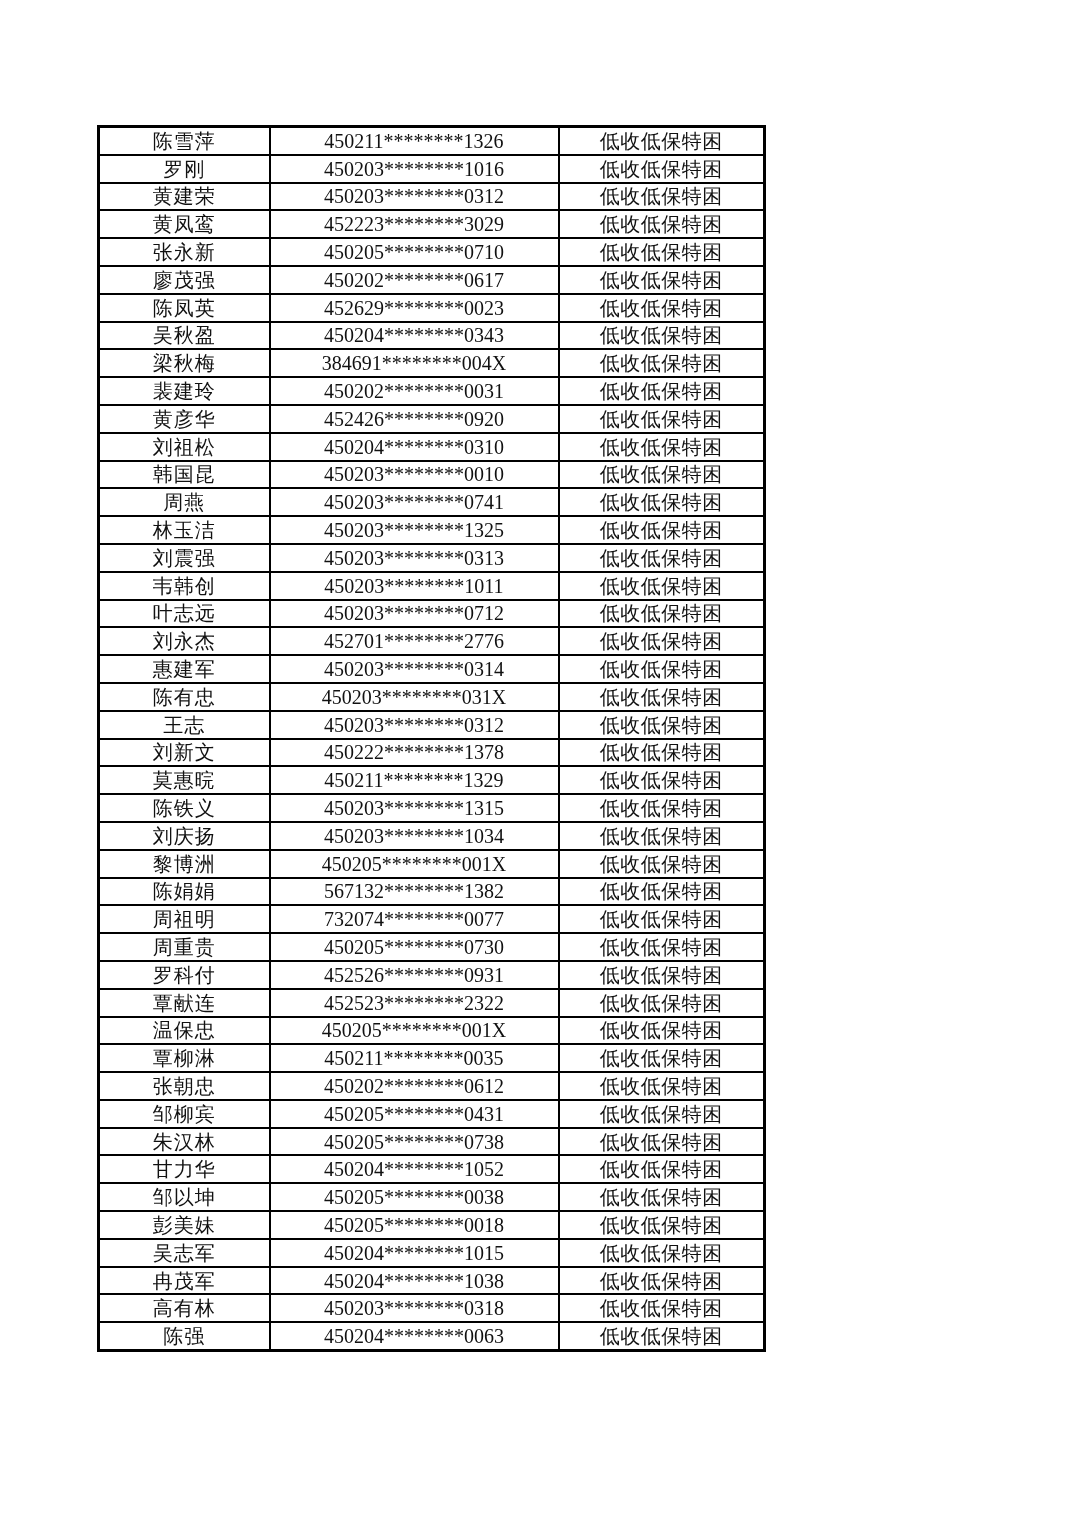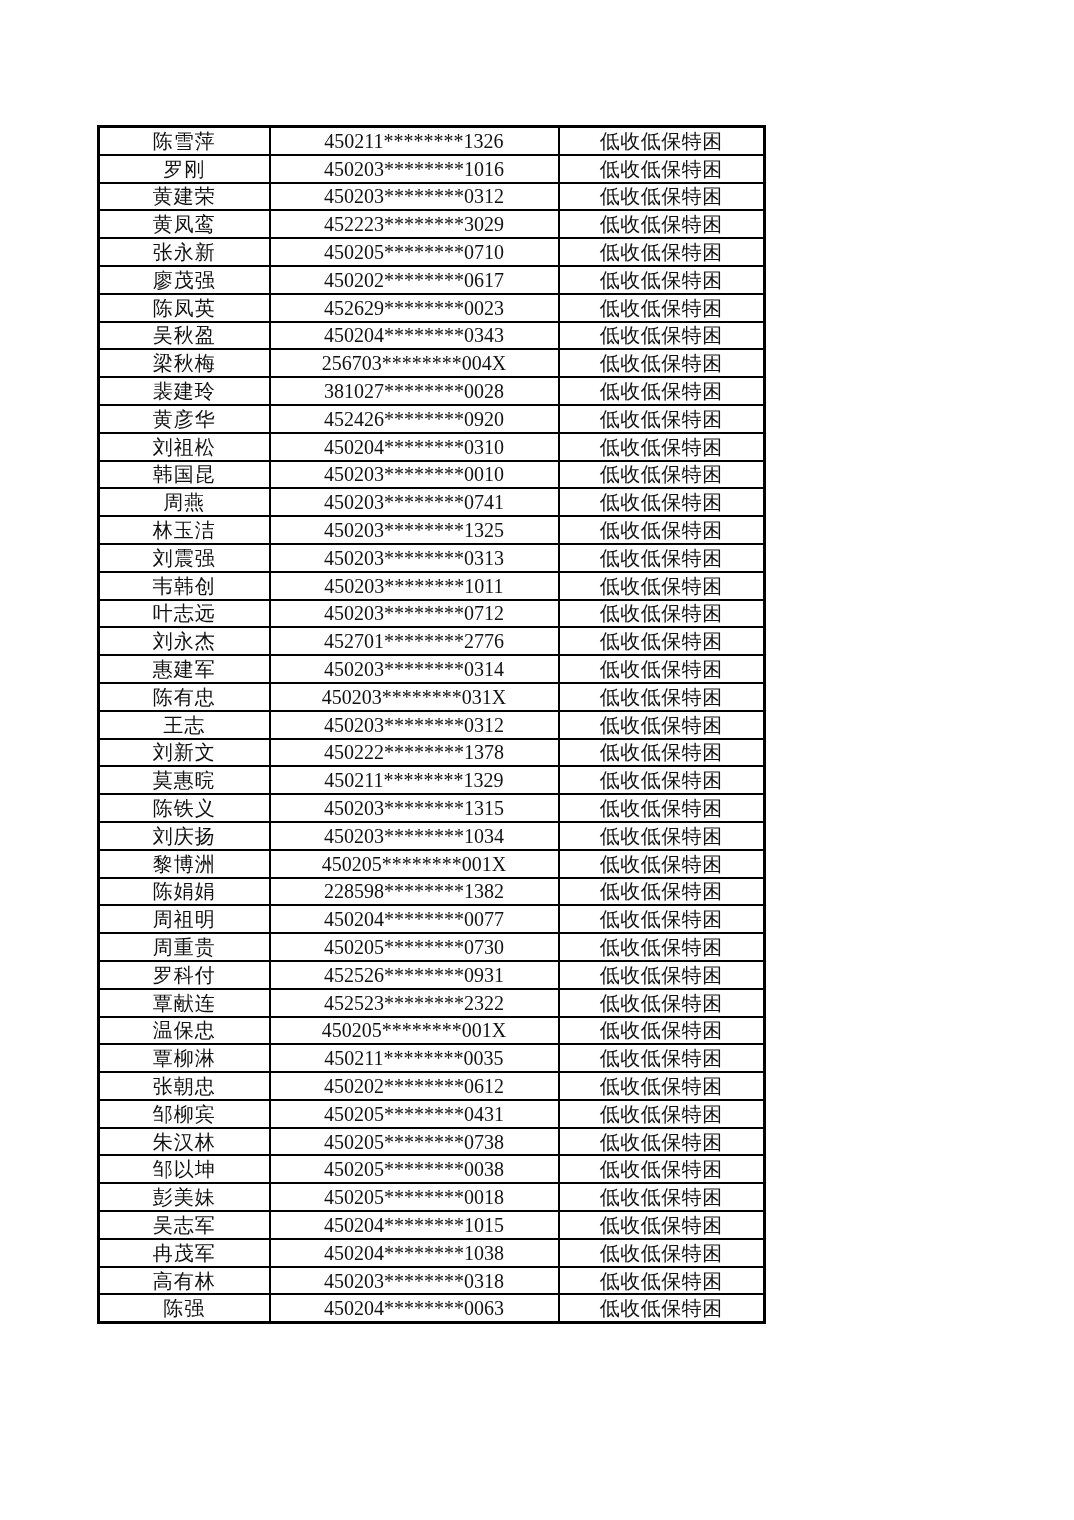--- a/index.html
+++ b/index.html
@@ -97,26 +97,26 @@
           <td class="cell-id">452629********0023</td>
           <td class="cell-category">低收低保特困</td>
         </tr>
         <tr>
           <td class="cell-name">吴秋盈</td>
           <td class="cell-id">450204********0343</td>
           <td class="cell-category">低收低保特困</td>
         </tr>
         <tr>
           <td class="cell-name">梁秋梅</td>
-          <td class="cell-id">256703********004X</td>
+          <td class="cell-id">384691********004X</td>
           <td class="cell-category">低收低保特困</td>
         </tr>
         <tr>
           <td class="cell-name">裴建玲</td>
-          <td class="cell-id">381027********0028</td>
+          <td class="cell-id">450202********0031</td>
           <td class="cell-category">低收低保特困</td>
         </tr>
         <tr>
           <td class="cell-name">黄彦华</td>
           <td class="cell-id">452426********0920</td>
           <td class="cell-category">低收低保特困</td>
         </tr>
         <tr>
           <td class="cell-name">刘祖松</td>
           <td class="cell-id">450204********0310</td>
@@ -192,26 +192,26 @@
           <td class="cell-id">450203********1034</td>
           <td class="cell-category">低收低保特困</td>
         </tr>
         <tr>
           <td class="cell-name">黎博洲</td>
           <td class="cell-id">450205********001X</td>
           <td class="cell-category">低收低保特困</td>
         </tr>
         <tr>
           <td class="cell-name">陈娟娟</td>
-          <td class="cell-id">228598********1382</td>
+          <td class="cell-id">567132********1382</td>
           <td class="cell-category">低收低保特困</td>
         </tr>
         <tr>
           <td class="cell-name">周祖明</td>
-          <td class="cell-id">450204********0077</td>
+          <td class="cell-id">732074********0077</td>
           <td class="cell-category">低收低保特困</td>
         </tr>
         <tr>
           <td class="cell-name">周重贵</td>
           <td class="cell-id">450205********0730</td>
           <td class="cell-category">低收低保特困</td>
         </tr>
         <tr>
           <td class="cell-name">罗科付</td>
           <td class="cell-id">452526********0931</td>
@@ -238,20 +238,25 @@
           <td class="cell-category">低收低保特困</td>
         </tr>
         <tr>
           <td class="cell-name">邹柳宾</td>
           <td class="cell-id">450205********0431</td>
           <td class="cell-category">低收低保特困</td>
         </tr>
         <tr>
           <td class="cell-name">朱汉林</td>
           <td class="cell-id">450205********0738</td>
+          <td class="cell-category">低收低保特困</td>
+        </tr>
+        <tr>
+          <td class="cell-name">甘力华</td>
+          <td class="cell-id">450204********1052</td>
           <td class="cell-category">低收低保特困</td>
         </tr>
         <tr>
           <td class="cell-name">邹以坤</td>
           <td class="cell-id">450205********0038</td>
           <td class="cell-category">低收低保特困</td>
         </tr>
         <tr>
           <td class="cell-name">彭美妹</td>
           <td class="cell-id">450205********0018</td>

